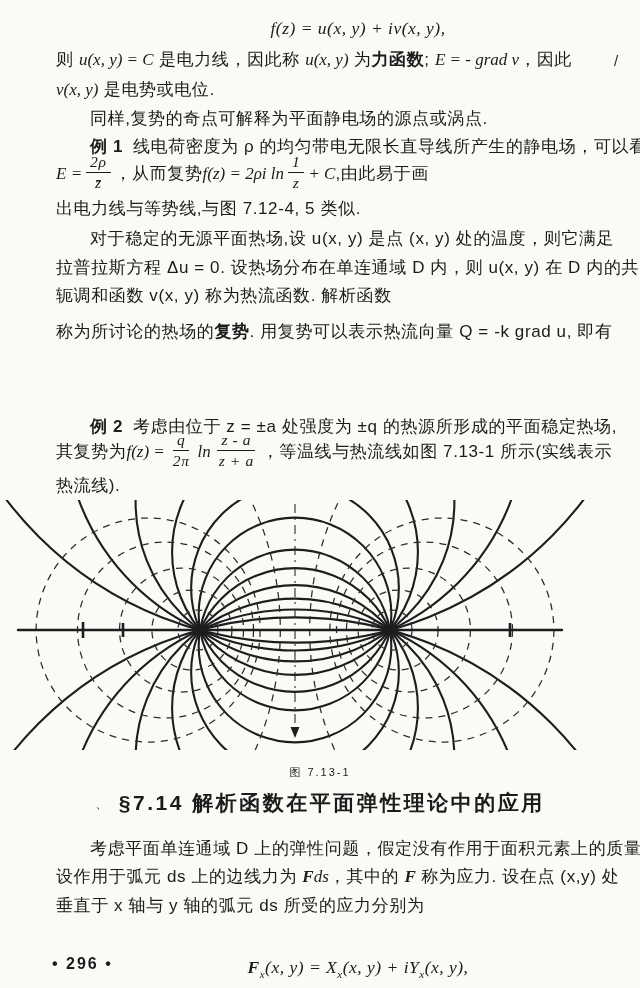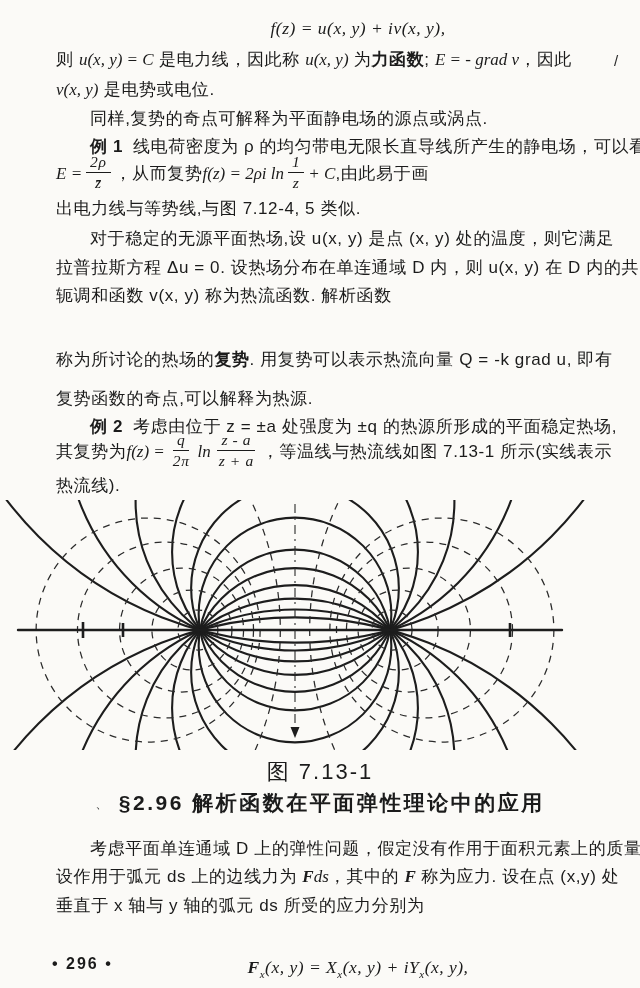--- a/index.html
+++ b/index.html
@@ -29,21 +29,21 @@
   sub{font-size:11px;font-style:italic;}
   .frac{
     display:inline-flex;flex-direction:column;align-items:center;
     vertical-align:middle;line-height:1.12;
     font-family:"Liberation Serif",serif;font-style:italic;
     font-size:15.5px;margin:18px 4px;transform:translateY(-2px);
   }
   .frac .num{padding:0 4px 1px;border-bottom:1.6px solid #1b1b1b;}
   .frac .den{padding:1px 4px 0;}
   .fracline{height:44px;display:flex;align-items:center;}
-  .caption{font-size:22px;letter-spacing:2px;text-align:center;}
+  .caption{font-size:11px;letter-spacing:2px;text-align:center;}
   .heading{
     font-size:21px;font-weight:bold;letter-spacing:2.5px;
     width:640px;left:0;text-align:center;
   }
   .heading .mark{font-size:13px;font-weight:normal;margin-right:8px;vertical-align:middle;color:#333;}
   .pagenum{font-weight:bold;font-size:16px;letter-spacing:2px;}
   .stray{position:absolute;font-size:15px;color:#2a2a2a;}
   #field-svg{position:absolute;left:0;top:500px;}
   #field-svg circle{fill:none;}
   #field-svg .flow{stroke:#1d1d1d;stroke-width:2.1;}
@@ -91,26 +91,25 @@
     <span>,由此易于画</span>
   </div>
 
   <div class="line" style="top:197px">出电力线与等势线,与图 7.12-4, 5 类似.</div>
 
   <div class="line indent" style="top:227px">对于稳定的无源平面热场,设 u(x, y) 是点 (x, y) 处的温度，则它满足</div>
   <div class="line" style="top:256px">拉普拉斯方程 Δu = 0. 设热场分布在单连通域 D 内，则 u(x, y) 在 D 内的共</div>
   <div class="line" style="top:284px">轭调和函数 v(x, y) 称为热流函数. 解析函数</div>
 
 
-  <div class="line" style="top:348px">
+  <div class="line" style="top:320px">
     <span>称为所讨论的热场的</span><span class="boldcjk">复势</span><span>. 用复势可以表示热流向量 Q = -k grad u, 即有</span>
   </div>
 
 
-  <div class="line" style="top:387px">复势函数的奇点,可以解释为热源.</div>
 
   <div class="line indent" style="top:415px">
     <span class="exlabel">例 2</span><span>考虑由位于 z = ±a 处强度为 ±q 的热源所形成的平面稳定热场,</span>
   </div>
 
   <div class="line fracline" style="top:430px">
     <span>其复势为 </span>
     <span class="math">f(z) =</span>
     <span class="frac">
       <span class="num">q</span>
@@ -155,21 +154,21 @@
       <line x1="83" y1="122" x2="83" y2="138" class="tick"></line>
       <line x1="123" y1="123" x2="123" y2="137" class="tick"></line>
       <line x1="510" y1="123" x2="510" y2="137" class="tick"></line>
       <line x1="295" y1="4" x2="295" y2="226" class="centerline"></line>
       <path d="M295,238 l-4.5,-11 h9 z" class="arrow"></path>
     </svg>
 
   <div class="line center caption" style="top:760px">图  7.13-1</div>
 
   <div class="line heading" style="top:791px">
-    <span class="mark">、</span><span>§2.96</span><span>  解析函数在平面弹性理论中的应用</span>
+    <span class="mark">、</span><span>§7.14</span><span>  解析函数在平面弹性理论中的应用</span>
   </div>
 
   <div class="line indent" style="top:837px">考虑平面单连通域 D 上的弹性问题，假定没有作用于面积元素上的质量力.</div>
 
   <div class="line" style="top:865px">
     <span>设作用于弧元 ds 上的边线力为 </span><span class="math bold">F</span><span class="math">ds</span><span>，其中的 </span><span class="math bold">F</span><span> 称为应力.  设在点 (x,y) 处</span>
   </div>
 
   <div class="line" style="top:894px">垂直于 x 轴与 y 轴的弧元 ds 所受的应力分别为</div>
 

